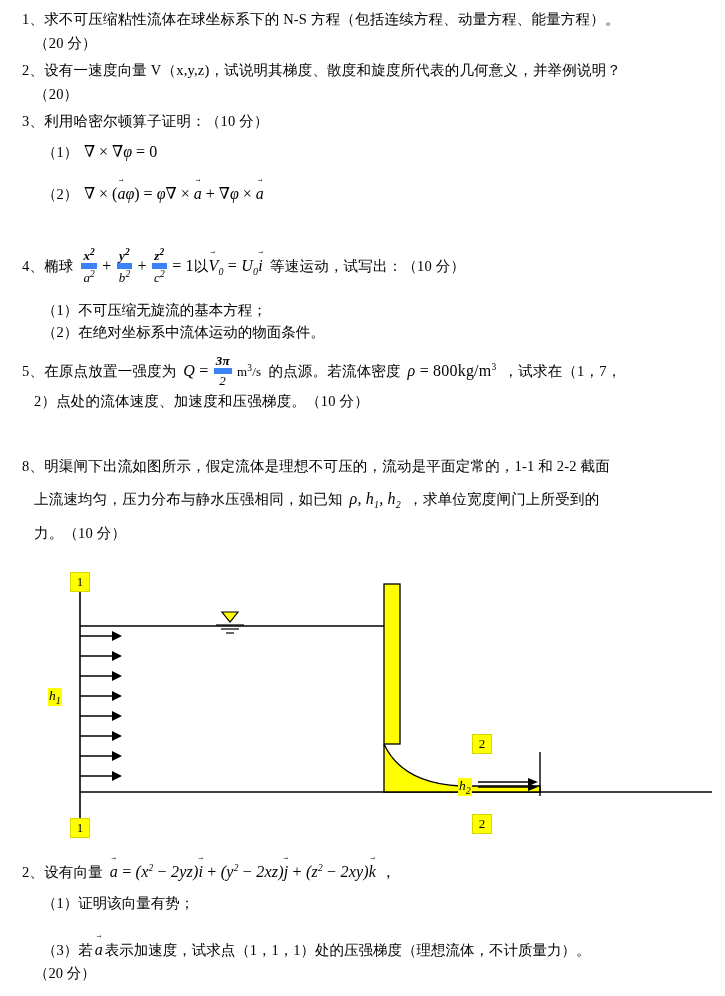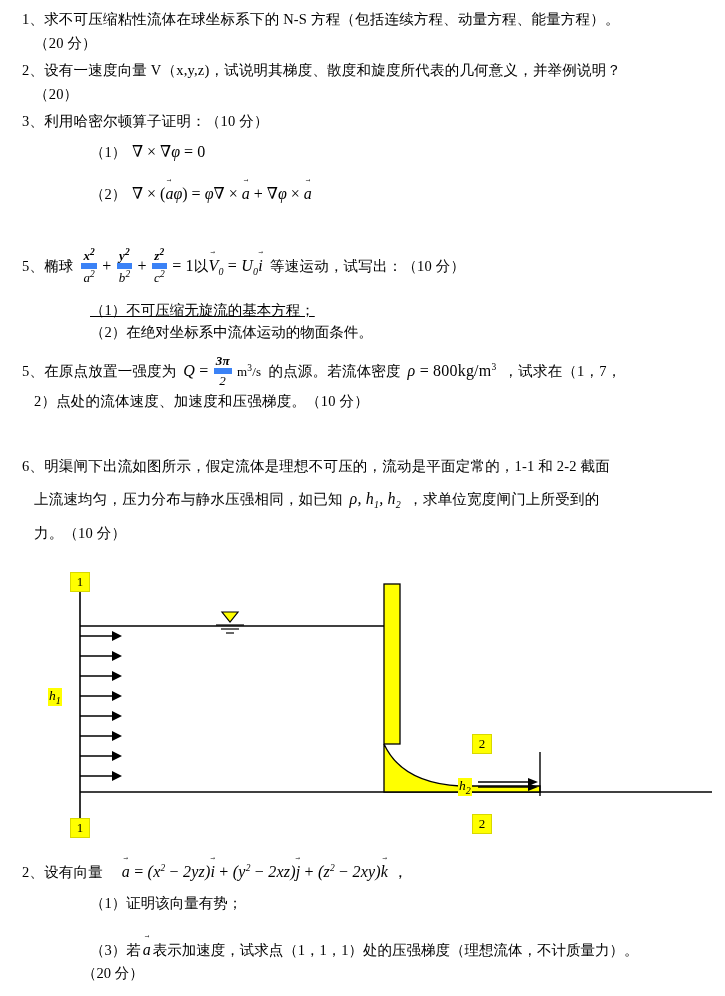--- a/index.html
+++ b/index.html
@@ -24,21 +24,20 @@
   .q {
     position: absolute;
     font-size: 14.5px;
     line-height: 1.55;
     letter-spacing: 0.2px;
   }
   .sub {
     position: absolute;
     font-size: 14.5px;
     line-height: 1.5;
-    margin-left: 48px;
   }
   .math {
     font-family: "Liberation Serif", "DejaVu Serif", serif;
     font-style: italic;
     font-size: 16px;
   }
   .upright {
     font-style: normal;
   }
   .frac {
@@ -143,33 +142,33 @@
   </div>
 
   <div class="sub" style="left:42px; top:182px;">
     <span>（2）</span>
     <span class="math upright" style="margin-left:2px;">
       ∇ × (<span class="vecbar math">a</span><span class="math">φ</span>) = <span class="math">φ</span>∇ × <span class="vecbar math">a</span> + ∇<span class="math">φ</span> × <span class="vecbar math">a</span>
     </span>
   </div>
 
   <div class="q" style="left:22px; top:248px; width:700px;">
-    <span>5、椭球</span>
+    <span>4、椭球</span>
     <span class="math" style="margin:0 3px;">
       <span class="frac"><span class="num">x<sup class="ex">2</sup></span><span class="den">a<sup class="ex">2</sup></span></span>
       <span class="upright">+</span>
       <span class="frac"><span class="num">y<sup class="ex">2</sup></span><span class="den">b<sup class="ex">2</sup></span></span>
       <span class="upright">+</span>
       <span class="frac"><span class="num">z<sup class="ex">2</sup></span><span class="den">c<sup class="ex">2</sup></span></span>
       <span class="upright">= 1</span><span style="font-style:normal; font-size:14.5px;">以</span><span class="vecbar">V</span><sub class="ix">0</sub> <span class="upright">=</span> U<sub class="ix">0</sub><span class="vecbar">i</span>
     </span>
     <span>等速运动，试写出：（10 分）</span>
   </div>
 
-  <div class="sub" style="left:42px; top:300px;text-decoration:underline;">
+  <div class="sub" style="left:42px; top:300px;">
     <span>（1）不可压缩无旋流的基本方程；</span>
   </div>
   <div class="sub" style="left:42px; top:322px;">
     <span>（2）在绝对坐标系中流体运动的物面条件。</span>
   </div>
 
   <div class="q" style="left:22px; top:355px; width:700px;">
     <span>5、在原点放置一强度为</span>
     <span class="math" style="margin:0 3px;">
       Q <span class="upright">=</span>
@@ -180,21 +179,21 @@
     <span class="math" style="margin:16px 3px;">
       ρ <span class="upright">= 800kg/m<sup class="ex" style="font-style:normal;">3</sup></span>
     </span>
     <span>，试求在（1，7，</span>
   </div>
   <div class="q" style="left:34px; top:390px; width:690px;">
     <span>2）点处的流体速度、加速度和压强梯度。（10 分）</span>
   </div>
 
   <div class="q" style="left:22px; top:455px; width:700px;">
-    <span>6、明渠闸下出流如图所示，假定流体是理想不可压的，流动是平面定常的，1-1 和 2-2 截面</span>
+    <span>8、明渠闸下出流如图所示，假定流体是理想不可压的，流动是平面定常的，1-1 和 2-2 截面</span>
   </div>
   <div class="q" style="left:34px; top:487px; width:700px;">
     <span>上流速均匀，压力分布与静水压强相同，如已知</span>
     <span class="math" style="margin:0 3px;">
       ρ, h<sub class="ix">1</sub>, h<sub class="ix">2</sub>
     </span>
     <span>，求单位宽度闸门上所受到的</span>
   </div>
   <div class="q" style="left:34px; top:522px;">
     <span>力。（10 分）</span>
@@ -264,21 +263,21 @@
     <div class="h-lbl" style="left:48px; top:132px;">
       <span>h</span><sub class="ix">1</sub>
     </div>
     <div class="h-lbl" style="left:458px; top:222px;">
       <span>h</span><sub class="ix">2</sub>
     </div>
   </div>
 
   <div class="q" style="left:22px; top:860px; width:700px;">
     <span>2、设有向量</span>
-    <span class="math" style="margin-left:15px;">
+    <span class="math" style="margin-left:3px;">
       <span class="vecbar">a</span> <span class="upright">=</span> (x<sup class="ex">2</sup> <span class="upright">−</span> 2yz)<span class="vecbar">i</span> <span class="upright">+</span> (y<sup class="ex">2</sup> <span class="upright">−</span> 2xz)<span class="vecbar">j</span> <span class="upright">+</span> (z<sup class="ex">2</sup> <span class="upright">−</span> 2xy)<span class="vecbar">k</span> <span style="font-style:normal;">，</span>
     </span>
   </div>
 
   <div class="sub" style="left:42px; top:893px;">
     <span>（1）证明该向量有势；</span>
   </div>
   <div class="sub" style="left:42px; top:938px; width:680px;">
     <span>（3）若</span><span class="math vecbar" style="margin:0 2px;">a</span><span>表示加速度，试求点（1，1，1）处的压强梯度（理想流体，不计质量力）。</span>
   </div>

